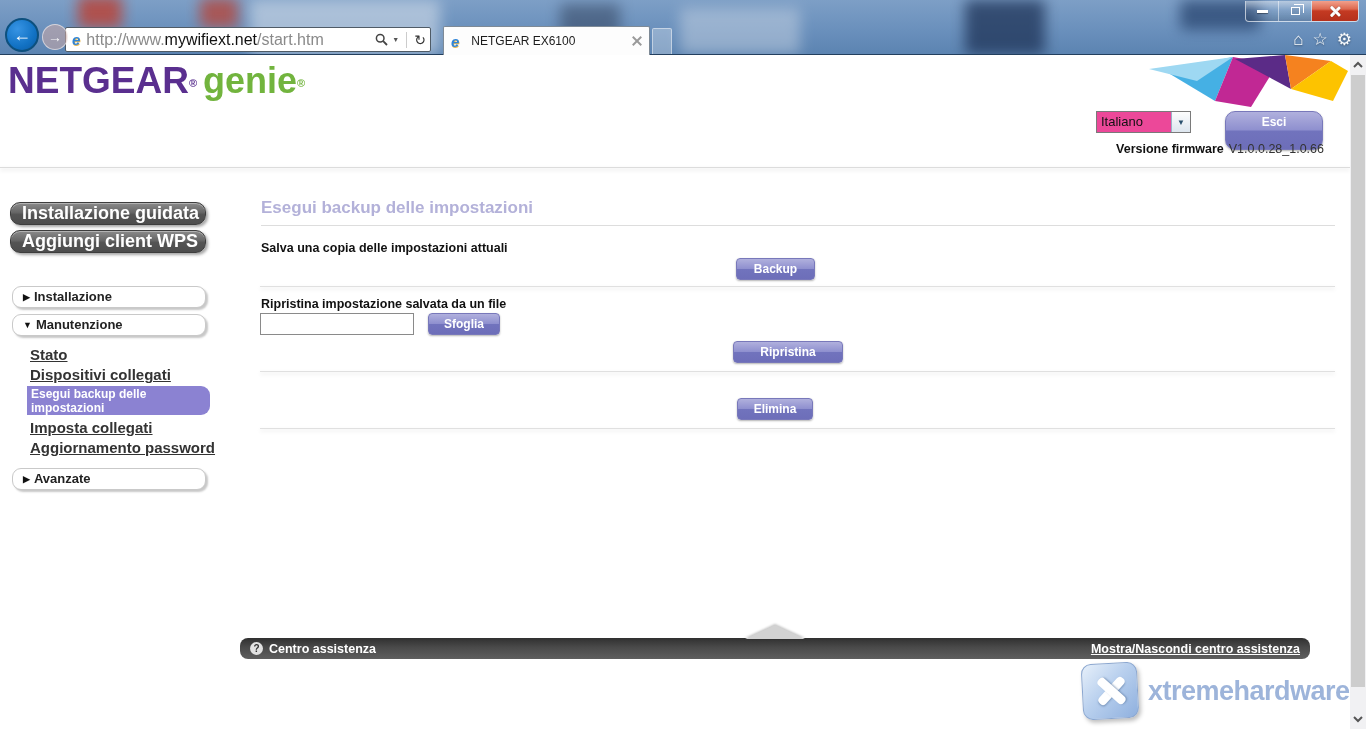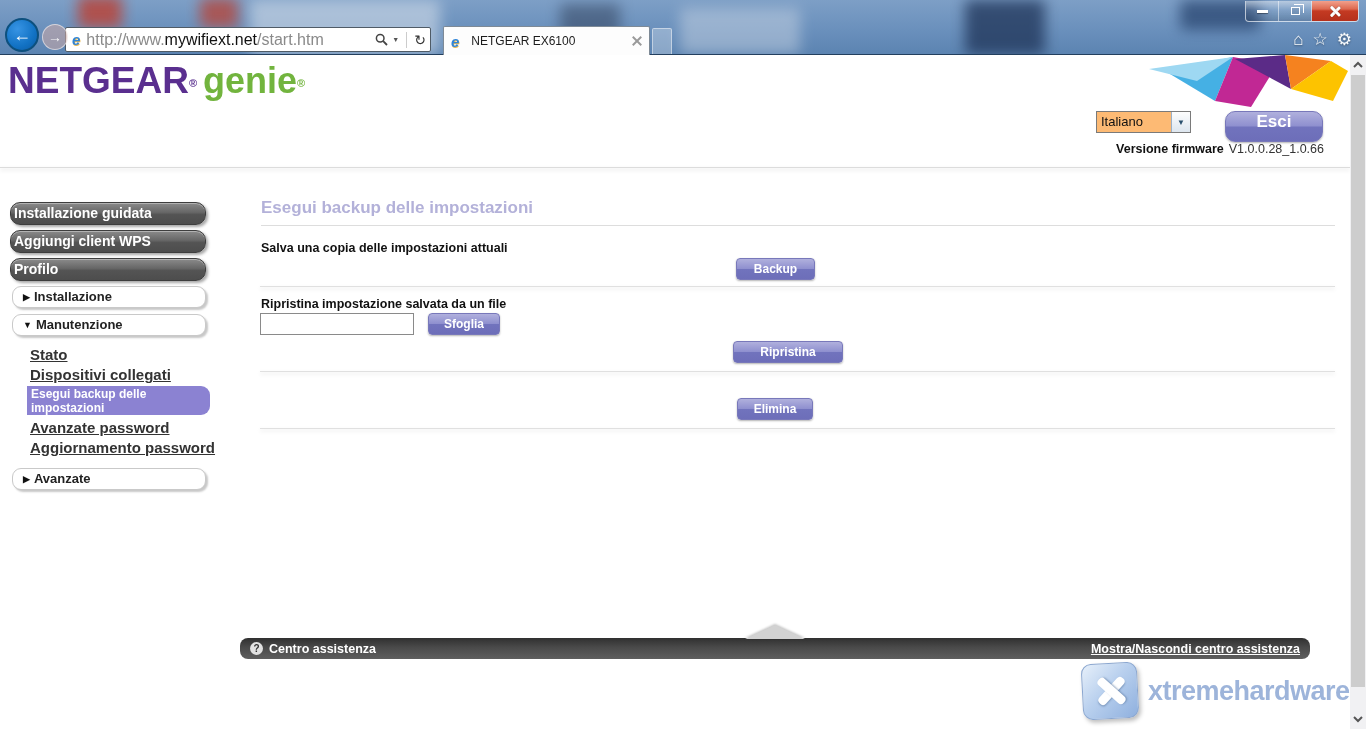--- a/index.html
+++ b/index.html
@@ -72,43 +72,43 @@
 
   .ribbon { position:absolute; top:0; right:16px; width:215px; height:58px; }
 
   .logo { position:absolute; left:8px; top:5px; white-space:nowrap; }
   .logo .netgear { font-size:37px; font-weight:bold; color:#5a2f8f; letter-spacing:0; }
   .logo .reg { font-size:11px; font-weight:bold; vertical-align:super; }
   .logo .reg.p { color:#5a2f8f; } .logo .reg.g { color:#72b43e; }
   .logo .genie { font-size:36px; font-weight:bold; color:#72b43e; margin-left:6px; }
   .product-title { position:absolute; left:8px; top:59px; font-size:17px; font-weight:bold; color:#5a2f8f; }
 
-  .lang-select { position:absolute; left:1096px; top:56px; width:95px; height:22px; background:#fdba74;
+  .lang-select { position:absolute; left:1096px; top:56px; width:95px; height:22px; background:#ec4899;
     border:1px solid #7a7a7a; display:flex; align-items:stretch; cursor:pointer; }
   .lang-value { flex:1; font-size:13px; color:#111; padding:2px 0 0 4px; }
   .lang-arrow { width:19px; border-left:1px solid #9ab0c8; background:linear-gradient(180deg,#fdfdfd,#dde6ef);
     display:flex; align-items:center; justify-content:center; font-size:8px; color:#2a506e; }
 
   .btn-purple { position:absolute; border:1px solid #7878ba; border-radius:4px; color:#fff;
     font-weight:bold; font-size:12px; text-align:center; cursor:pointer;
     background:linear-gradient(180deg,#b0b0dd 0%,#8f90cf 48%,#7173bd 52%,#6d6eb9 100%);
     box-shadow:0 1px 2px rgba(0,0,0,.3); font-family:"Liberation Sans",sans-serif; }
-  .btn-esci { left:1225px; top:56px; width:98px; height:31px; border-radius:10px; font-size:17px; line-height:20px; }
+  .btn-esci { left:1225px; top:56px; width:98px; height:39px; border-radius:10px; font-size:12px; line-height:20px; }
 
   .fw-line { position:absolute; top:87px; right:42px; font-size:12.5px; color:#333; }
   .fw-line .fw-label { font-weight:bold; color:#111; margin-right:5px; }
 
   .header-divider { position:absolute; top:112px; left:0; width:1350px; height:1px;
     background:#dcdcdc; box-shadow:0 2px 4px rgba(0,0,0,.18); }
 
   
   .side-btn { position:absolute; left:10px; width:196px; height:23px; border-radius:10px;
     background:linear-gradient(180deg,#8b8b8b 0%,#666 45%,#545454 55%,#4d4d4d 100%);
     border:1px solid #3e3e3e; box-shadow:2px 2px 3px rgba(0,0,0,.35), inset 0 1px 0 rgba(255,255,255,.35);
-    color:#fff; font-weight:bold; font-size:14px; line-height:21px; padding-left:3px; cursor:pointer; }
+    color:#fff; font-weight:bold; font-size:18px; line-height:21px; padding-left:11px; cursor:pointer; }
   .side-group { position:absolute; left:12px; width:194px; height:22px; background:#fff;
     border:1px solid #c9c9c9; border-radius:9px; box-shadow:2px 2px 2px rgba(0,0,0,.22);
     font-weight:bold; font-size:13px; color:#222; line-height:20px; padding-left:10px; cursor:pointer; }
   .side-group .tri { font-size:9px; margin-right:4px; vertical-align:1px; color:#111; }
   .side-link { position:absolute; left:30px; font-size:15px; font-weight:bold; color:#333;
     text-decoration:underline; cursor:pointer; white-space:nowrap; }
   .side-selected { position:absolute; left:27px; top:331px; width:183px; height:29px;
     background:#8b82d2; border-radius:0 9px 9px 0; color:#fff; font-weight:bold; font-size:12px;
     line-height:14px; padding:1px 6px 0 4px; cursor:pointer; }
 
@@ -239,33 +239,32 @@
   <div class="btn-purple btn-esci">Esci</div>
 
   <div class="fw-line">
     <span class="fw-label">Versione firmware</span><span>V1.0.0.28_1.0.66</span>
   </div>
 
   <div class="header-divider"></div>
 
   <div class="side-btn" style="top:147px;">Installazione guidata</div>
   <div class="side-btn" style="top:175px;">Aggiungi client WPS</div>
-  <div class="side-btn" style="top:203px;">Profilo</div>
 
   <div class="side-group" style="top:259px;">
     <span class="tri">▼</span><span>Manutenzione</span>
   </div>
   <div class="side-group" style="top:231px;">
     <span class="tri">▶</span><span>Installazione</span>
   </div>
 
   <div class="side-link" style="top:291px;">Stato</div>
   <div class="side-link" style="top:311px;">Dispositivi collegati</div>
   <div class="side-selected">Esegui backup delle impostazioni</div>
-  <div class="side-link" style="top:364px;">Avanzate password</div>
+  <div class="side-link" style="top:364px;">Imposta collegati</div>
   <div class="side-link" style="top:384px;">Aggiornamento password</div>
 
   <div class="side-group" style="top:413px;">
     <span class="tri">▶</span><span>Avanzate</span>
   </div>
 
   <div class="main-title">Esegui backup delle impostazioni</div>
 
   <div class="sec-label" style="top:186px;">Salva una copia delle impostazioni attuali</div>
   <div class="btn-purple btn-backup">Backup</div>

